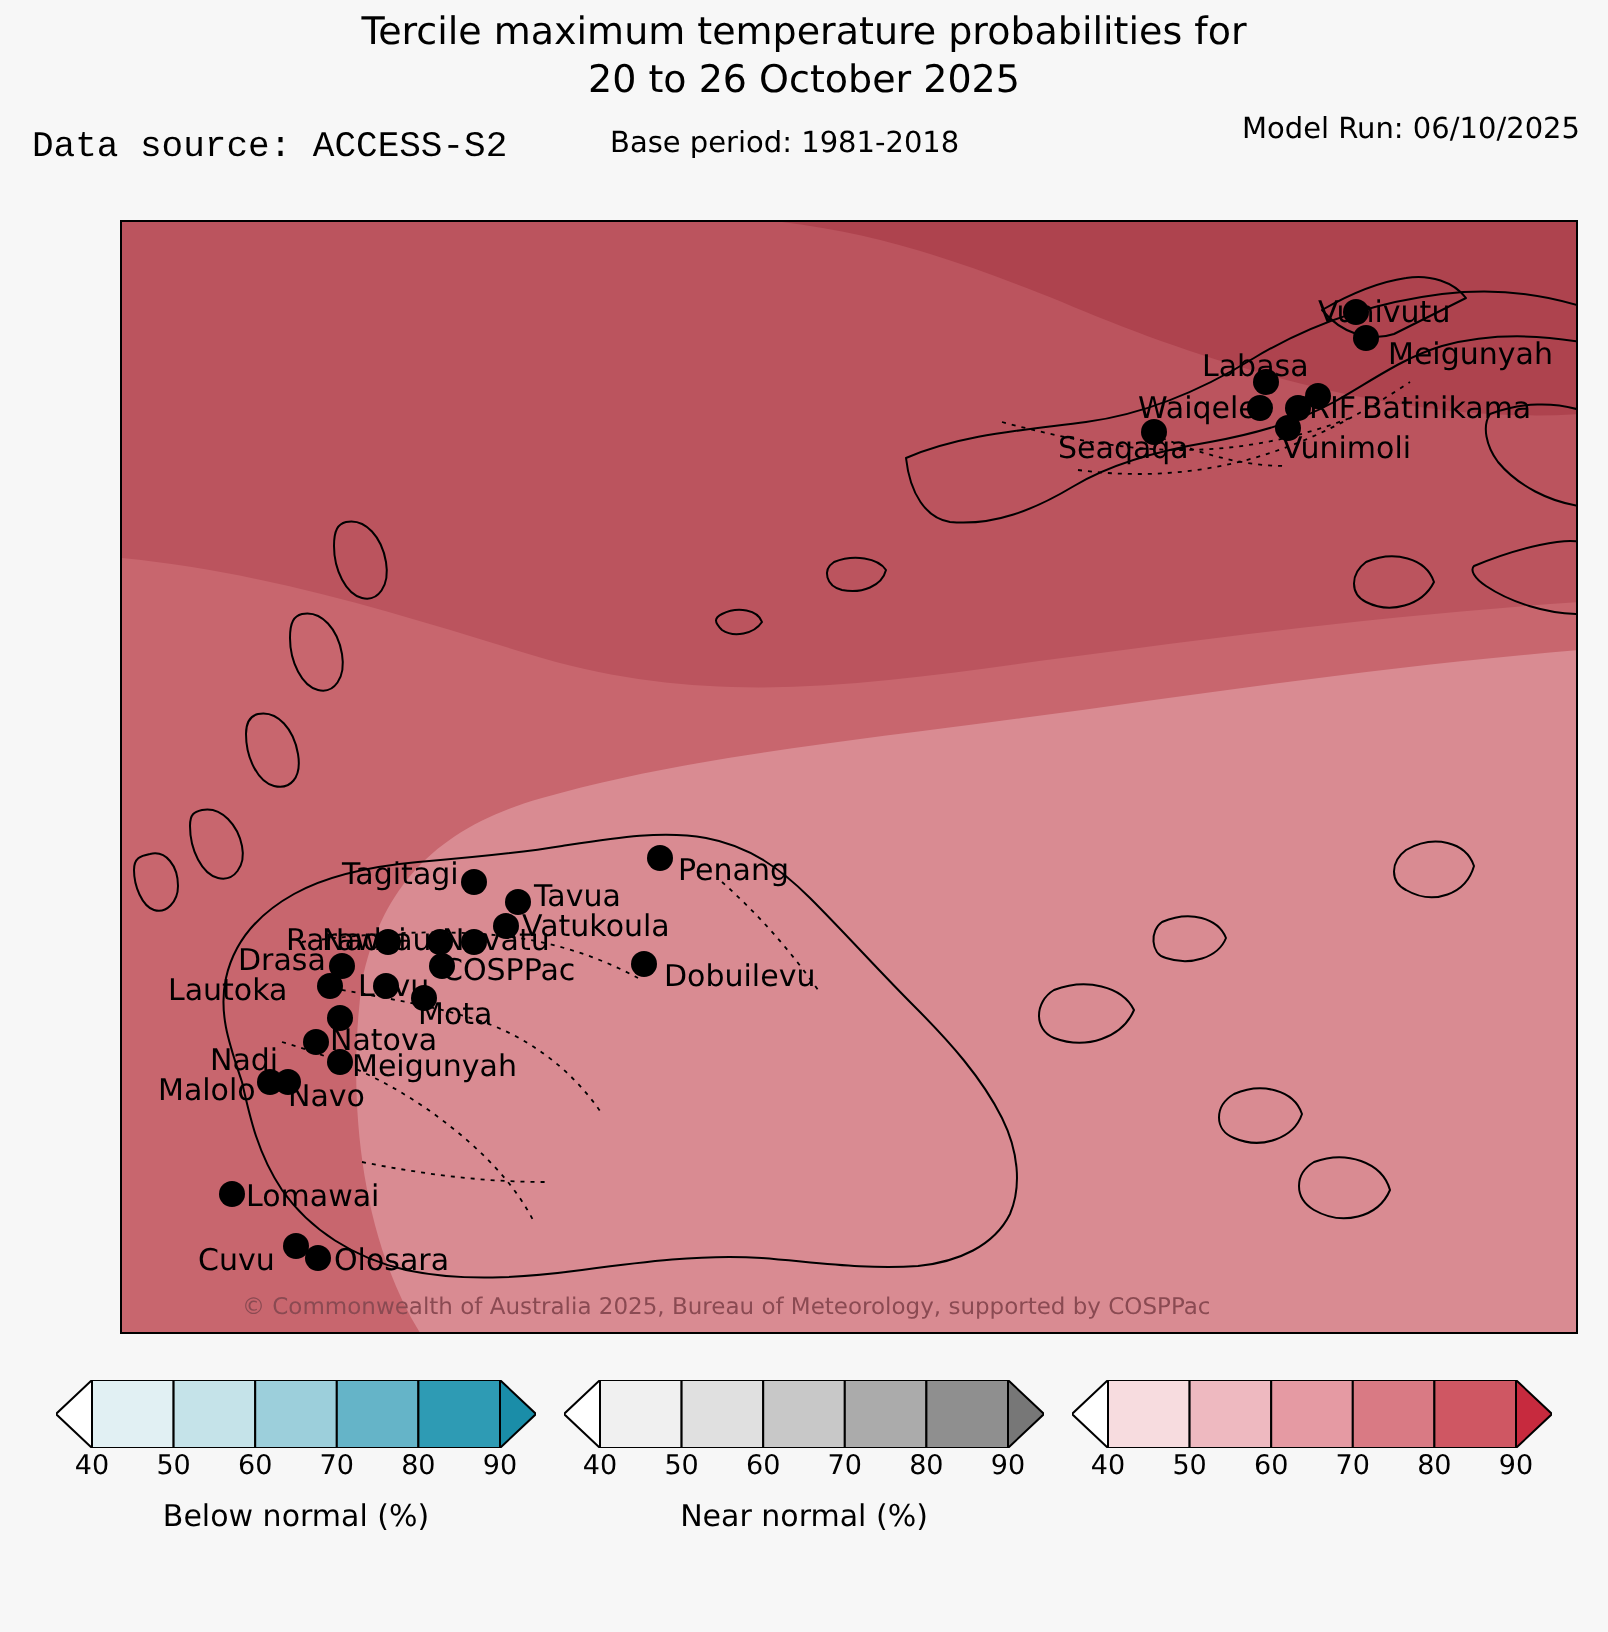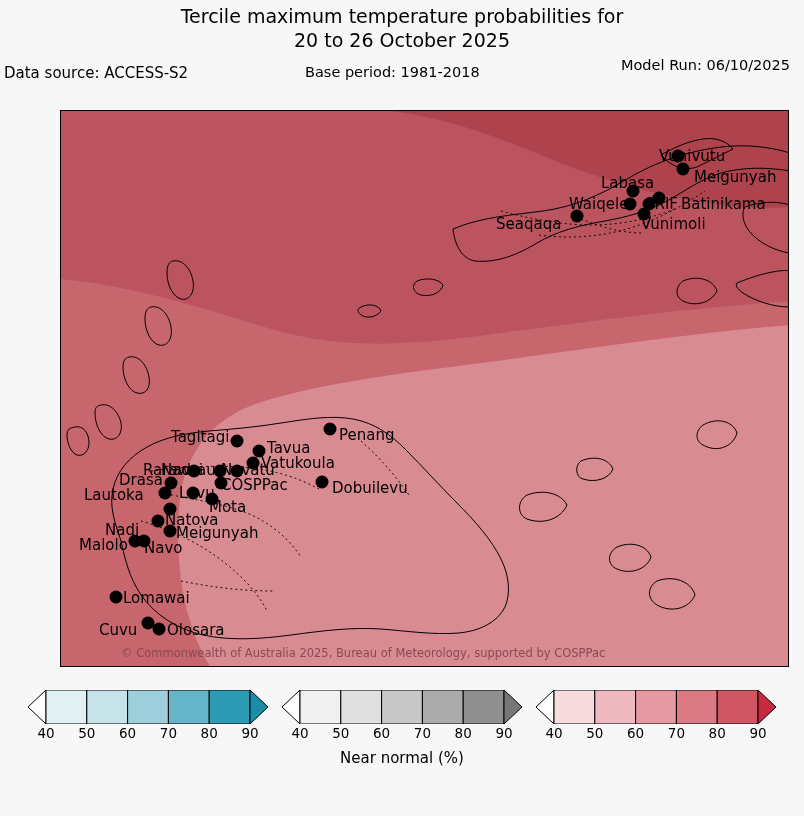--- a/index.html
+++ b/index.html
@@ -24,23 +24,24 @@
   }
   .title div { white-space: pre; }
 
   .meta-row {
     position: relative;
     height: 40px;
     margin-top: 4px;
   }
   .meta-left {
     position: absolute;
-    left: 4px;
+    left: 16px;
     top: 8px;
-    font-size: 15px;
+    font-size: 18px;
+    font-family: Liberation Mono, monospace;
   }
   .meta-center {
     position: absolute;
     left: 305px;
     top: 8px;
     font-size: 14.5px;
   }
   .meta-right {
     position: absolute;
     right: 14px;
@@ -207,21 +208,21 @@
       <div class="slabel" style="left: 540px; top: 72px;">Labasa</div>
       <div class="station" style="left: 569px; top: 93px;"></div>
       <div class="slabel" style="left: 508px; top: 93px;">Waiqele</div>
       <div class="station" style="left: 588px; top: 93px;"></div>
       <div class="slabel" style="left: 584px; top: 93px;">SRIF</div>
       <div class="station" style="left: 598px; top: 87px;"></div>
       <div class="slabel" style="left: 620px; top: 93px;">Batinikama</div>
       <div class="station" style="left: 583px; top: 103px;"></div>
       <div class="slabel" style="left: 580px; top: 113px;">Vunimoli</div>
       <div class="station" style="left: 516px; top: 105px;"></div>
-      <div class="slabel" style="left: 435px; top: 113px;">Seaqaqa</div>
+      <div class="slabel" style="left: 468px; top: 113px;">Seaqaqa</div>
       <div class="station" style="left: 269px; top: 318px;"></div>
       <div class="slabel" style="left: 278px; top: 324px;">Penang</div>
       <div class="station" style="left: 176px; top: 330px;"></div>
       <div class="slabel" style="left: 110px; top: 326px;">Tagitagi</div>
       <div class="station" style="left: 198px; top: 340px;"></div>
       <div class="slabel" style="left: 206px; top: 337px;">Tavua</div>
       <div class="station" style="left: 192px; top: 352px;"></div>
       <div class="slabel" style="left: 200px; top: 352px;">Vatukoula</div>
       <div class="station" style="left: 159px; top: 360px;"></div>
       <div class="slabel" style="left: 100px; top: 359px;">Nadrau</div>
@@ -275,20 +276,21 @@
           <polygon points="240,17 222,0 222,34" fill="#1a8da8" stroke="#000" stroke-width="1"></polygon>
         </svg></div>
     <div class="ticks">
         <span style="left: 18px;">40</span>
         <span style="left: 58.8px;">50</span>
         <span style="left: 99.6px;">60</span>
         <span style="left: 140.4px;">70</span>
         <span style="left: 181.2px;">80</span>
         <span style="left: 222px;">90</span>
       </div>
+    <div class="cap">Below normal (%)</div>
   </div>
 
   <div class="legend" id="legend-near">
     <div class="bar"><svg width="240" height="34" viewBox="0 0 240 34">
           <polygon points="0,17 18,0 18,34" fill="#ffffff" stroke="#000" stroke-width="1"></polygon>
           <rect x="18" y="0" width="40.8" height="34" fill="#f0f0f0" stroke="#000" stroke-width="1"></rect>
           <rect x="58.8" y="0" width="40.8" height="34" fill="#e0e0e0" stroke="#000" stroke-width="1"></rect>
           <rect x="99.6" y="0" width="40.8" height="34" fill="#c8c8c8" stroke="#000" stroke-width="1"></rect>
           <rect x="140.39999999999998" y="0" width="40.8" height="34" fill="#ababab" stroke="#000" stroke-width="1"></rect>
           <rect x="181.2" y="0" width="40.8" height="34" fill="#8f8f8f" stroke="#000" stroke-width="1"></rect>

